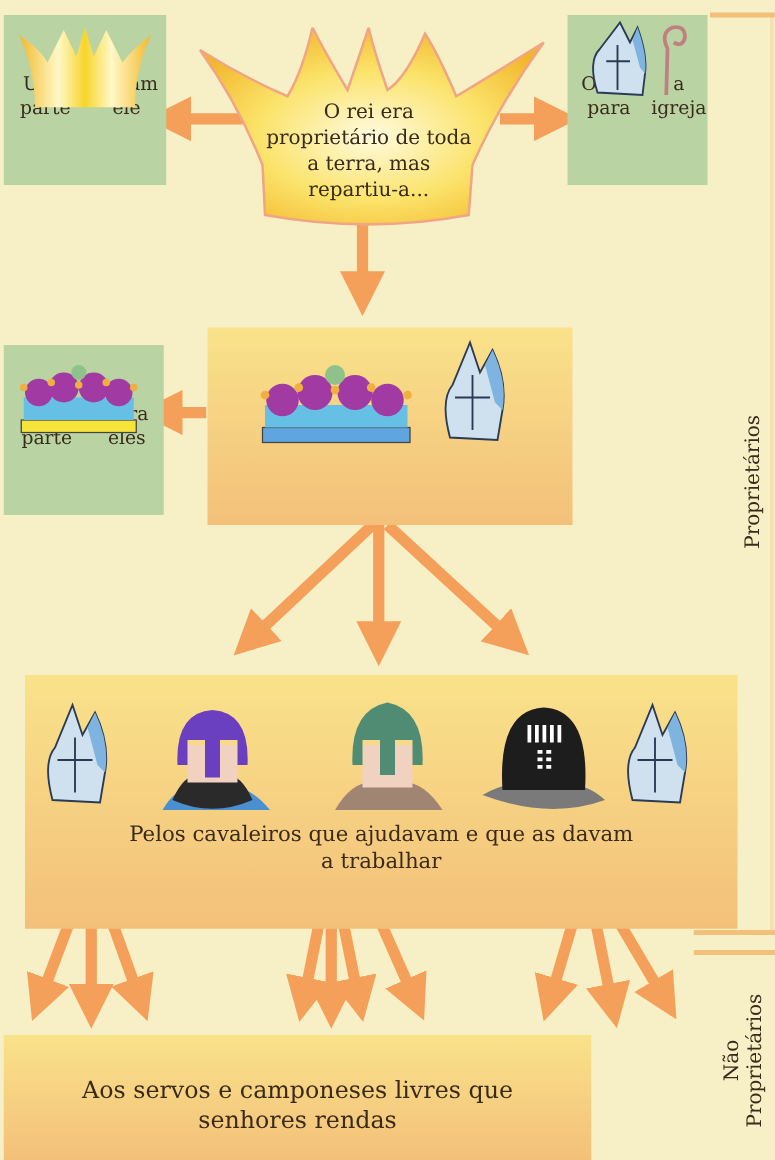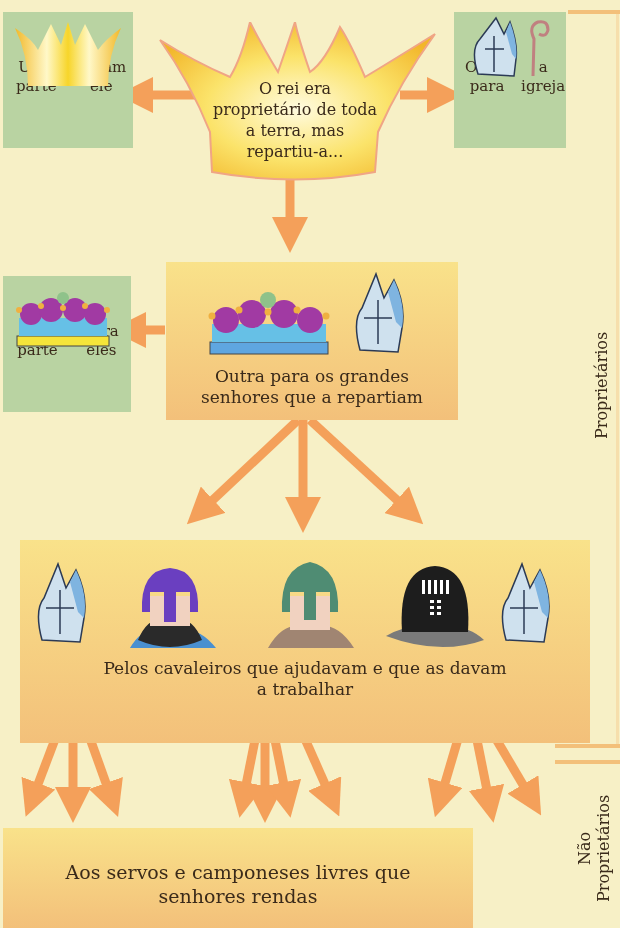--- a/index.html
+++ b/index.html
@@ -165,24 +165,20 @@
     <circle cx="64" cy="26" r="3.5" fill="#f0b040"></circle>
       <circle cx="93" cy="24" r="3.5" fill="#f0b040"></circle>
       <circle cx="122" cy="30" r="3.5" fill="#f0b040"></circle>
   </svg>
   <svg width="60" height="90" style="left:186px; top:8px;">
     <path d="M8,80 Q0,50 10,38 L24,4 L32,28 L42,10 Q54,35 50,58 L46,82 Z" fill="#cfe1ee" stroke="#2b3a55" stroke-width="1.5"></path>
     <path d="M36,22 L42,10 Q54,35 50,58 L44,52 Z" fill="#7fb4e0"></path>
     <line x1="26" y1="30" x2="26" y2="74" stroke="#2b3a55" stroke-width="1.5"></line>
     <line x1="12" y1="48" x2="40" y2="48" stroke="#2b3a55" stroke-width="1.5"></line>
   </svg>
-  <div class="abs txt" style="left:0; top:104px; width:292px; font-size:17px;">
-    <div>Outra para os grandes</div>
-    <div>senhores que a repartiam</div>
-  </div>
 </div>
 
 <div class="abs orange-box" style="left:20px; top:540px; width:570px; height:203px;">
   <svg width="60" height="90" style="left:14px; top:20px;">
     <path d="M8,80 Q0,50 10,38 L24,4 L32,28 L42,10 Q54,35 50,58 L46,82 Z" fill="#cfe1ee" stroke="#2b3a55" stroke-width="1.5"></path>
     <path d="M36,22 L42,10 Q54,35 50,58 L44,52 Z" fill="#7fb4e0"></path>
     <line x1="26" y1="30" x2="26" y2="74" stroke="#2b3a55" stroke-width="1.5"></line>
     <line x1="12" y1="48" x2="40" y2="48" stroke="#2b3a55" stroke-width="1.5"></line>
   </svg>
   <svg width="100" height="90" style="left:100px; top:22px;">

